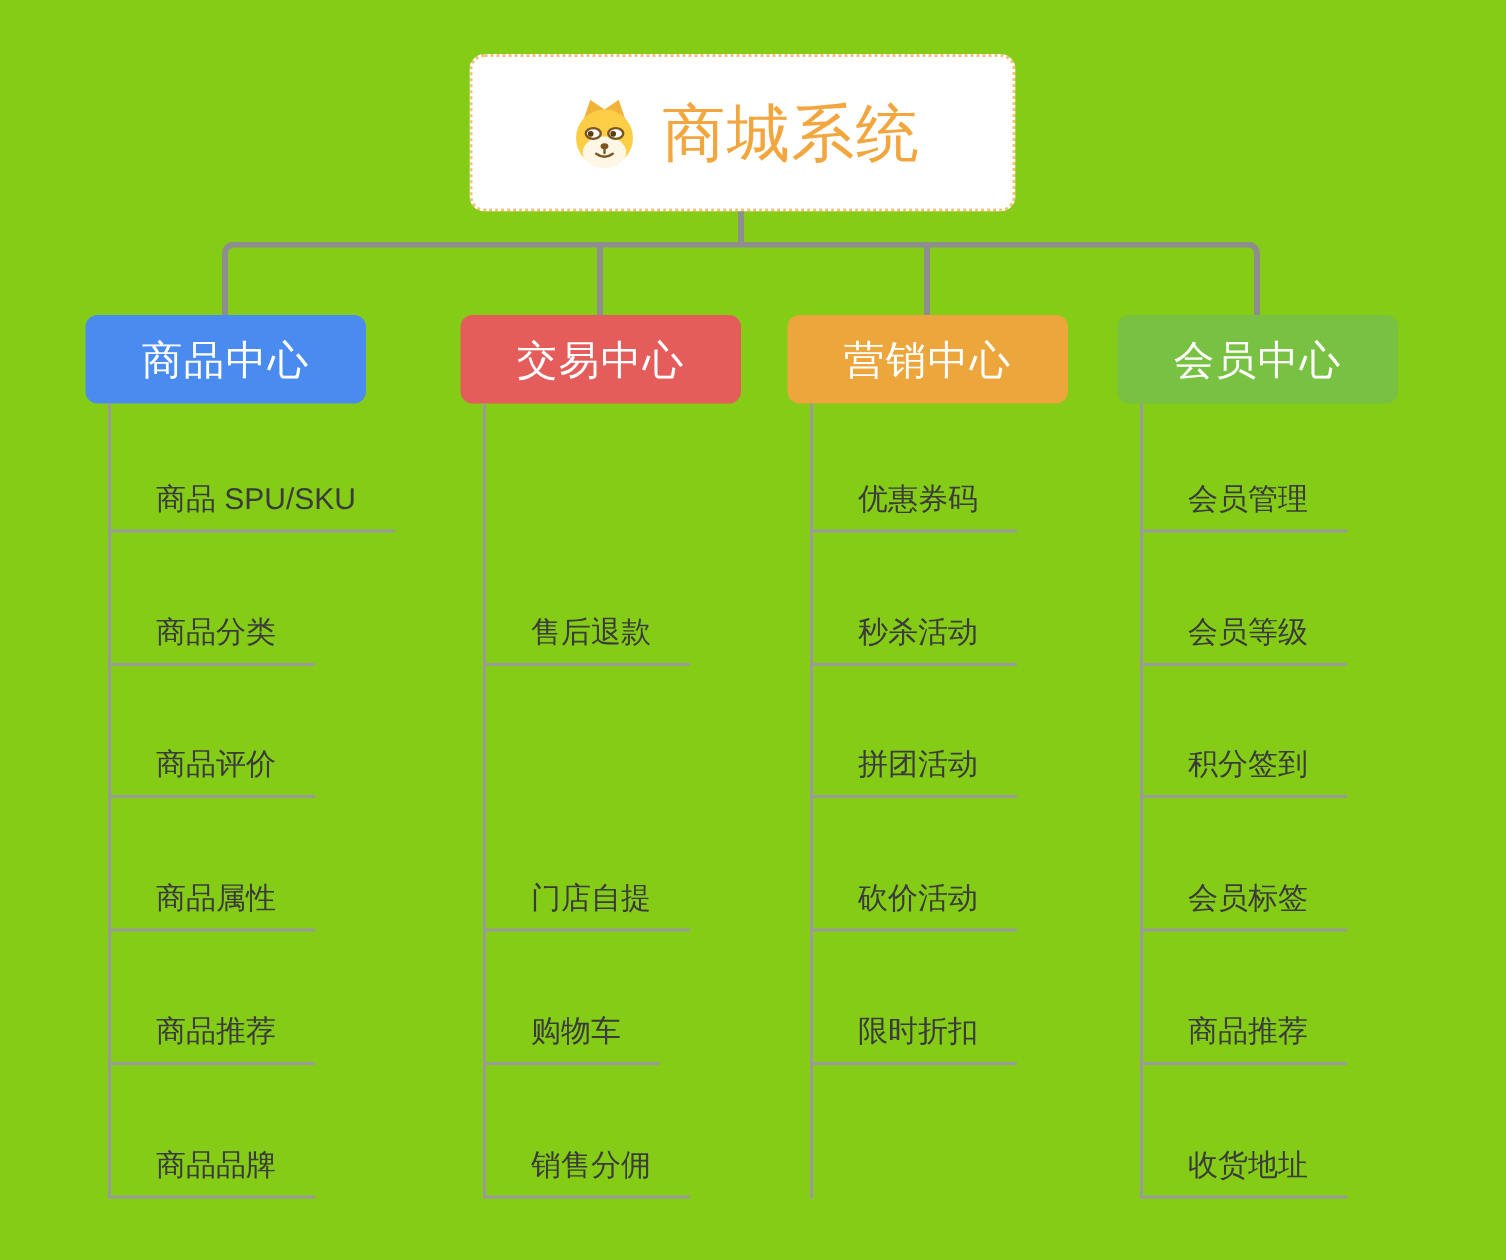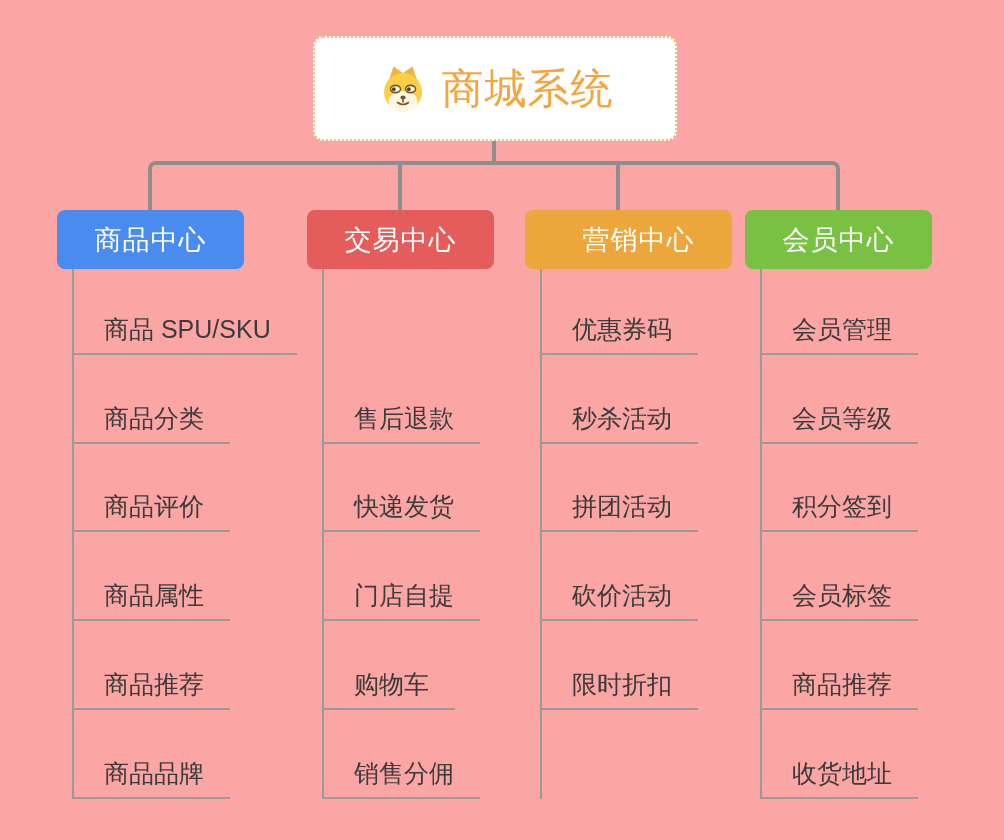--- a/index.html
+++ b/index.html
@@ -4,21 +4,21 @@
 <style>
   html,body{margin:0;padding:0;}
   body{
     font-family:"Liberation Sans","DejaVu Sans",sans-serif;
     background:#f8f8f8;
   }
   .canvas{
     position:relative;
     width:1004px;
     height:840px;
-    background:#fca5a5;
+    background:#84cc16;
     overflow:hidden;
   }
   
   .root-node{
     position:absolute;
     left:313px; top:36px;
     width:364px; height:105px;
     background:#ffffff;
     border:2px dotted #f0c27e;
     border-radius:10px;
@@ -72,21 +72,21 @@
     position:absolute;
     left:15px;top:59px;
     width:2px;height:530px;
     background:#9a9a9a;
   }
   .leaf{
     position:absolute;
     left:15px;
     padding:0 26px 7px 32px;
     border-bottom:2px solid #9a9a9a;
-    font-size:25px;
+    font-size:20px;
     color:#3b3b3b;
     white-space:nowrap;
     cursor:pointer;
   }
   .leaf-1{bottom:485px;}
   .leaf-2{bottom:396px;}
   .leaf-3{bottom:308px;}
   .leaf-4{bottom:219px;}
   .leaf-5{bottom:130px;}
   .leaf-6{bottom:41px;}
@@ -129,28 +129,27 @@
     <div class="leaf leaf-3">商品评价</div>
     <div class="leaf leaf-4">商品属性</div>
     <div class="leaf leaf-5">商品推荐</div>
     <div class="leaf leaf-6">商品品牌</div>
   </div>
 
   <div class="branch branch-1">
     <div class="branch-box" style="background: rgb(229, 93, 91);">交易中心</div>
     <div class="spine"></div>
     <div class="leaf leaf-2">售后退款</div>
-    <div class="leaf leaf-3">快递发货</div>
     <div class="leaf leaf-4">门店自提</div>
     <div class="leaf leaf-5">购物车</div>
     <div class="leaf leaf-6">销售分佣</div>
   </div>
 
   <div class="branch branch-2">
-    <div class="branch-box" style="background: rgb(236, 166, 60); padding-left: 20px;">营销中心</div>
+    <div class="branch-box" style="background: rgb(236, 166, 60);">营销中心</div>
     <div class="spine"></div>
     <div class="leaf leaf-1">优惠券码</div>
     <div class="leaf leaf-2">秒杀活动</div>
     <div class="leaf leaf-3">拼团活动</div>
     <div class="leaf leaf-4">砍价活动</div>
     <div class="leaf leaf-5">限时折扣</div>
   </div>
 
   <div class="branch branch-3">
     <div class="branch-box" style="background: rgb(121, 193, 67);">会员中心</div>

